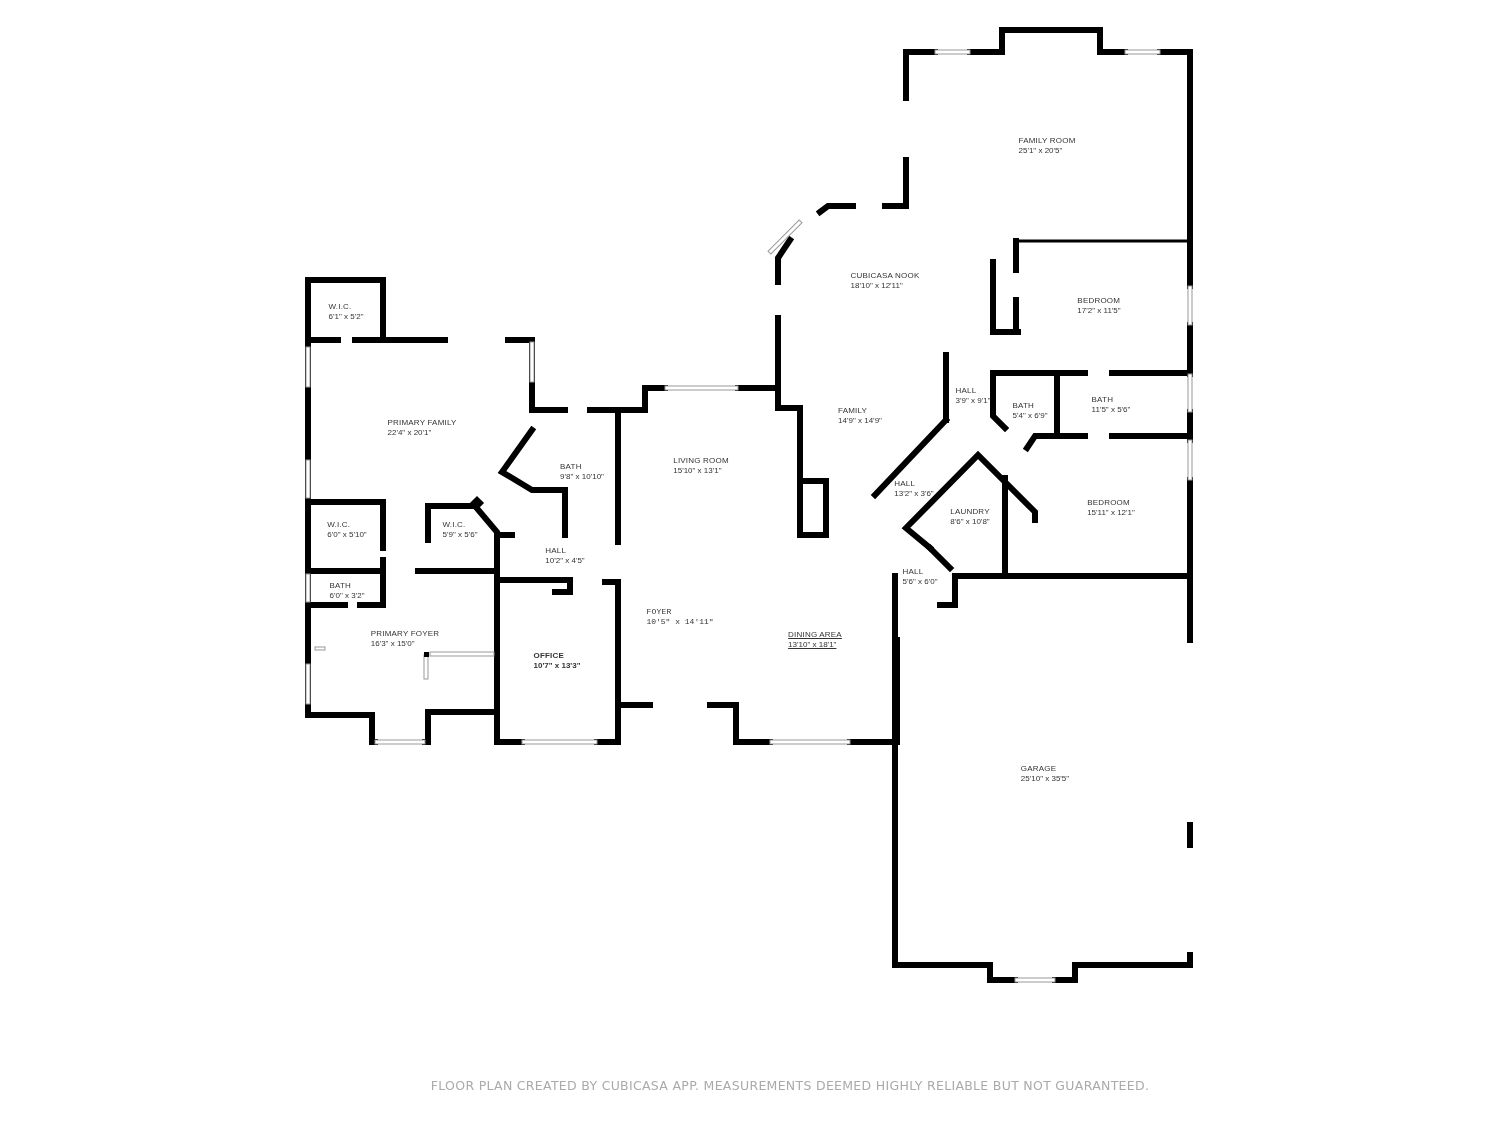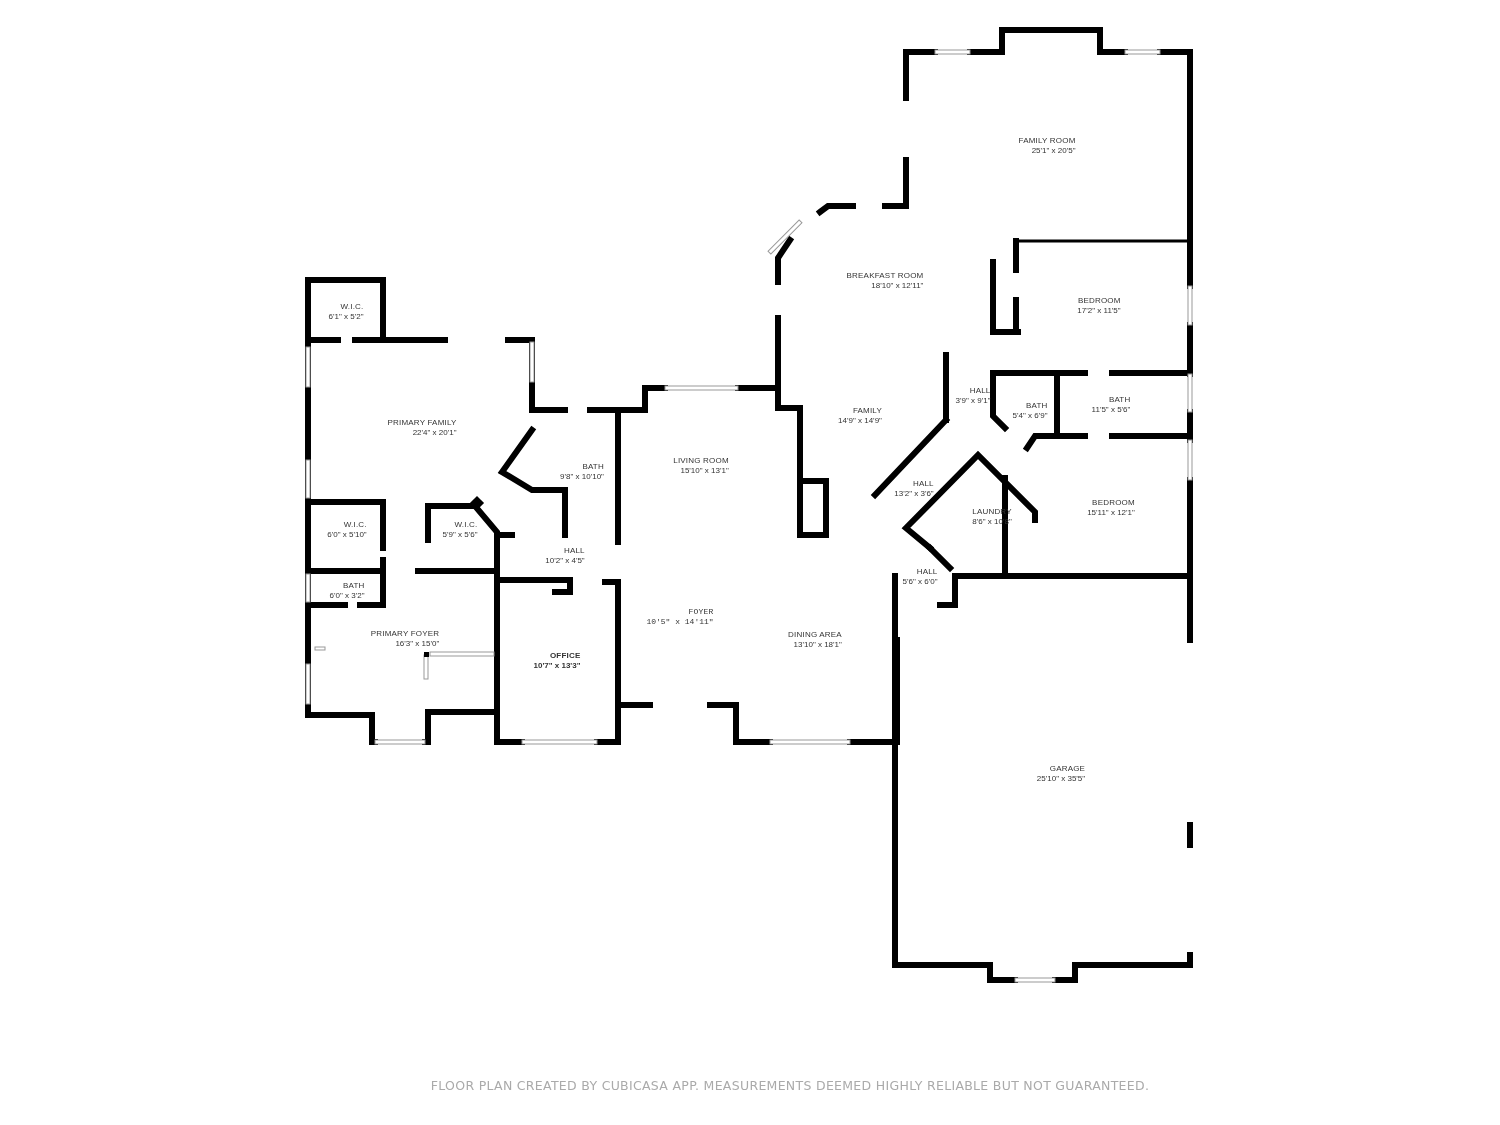--- a/index.html
+++ b/index.html
@@ -1,21 +1,21 @@
 <!DOCTYPE html>
 <html><head>
 <meta charset="utf-8">
 <style>
   html, body { margin: 0; padding: 0; background: #ffffff; }
   body { width: 1500px; height: 1125px; position: relative; overflow: hidden; font-family: "Liberation Sans", sans-serif; }
   #plan { position: absolute; left: 0; top: 0; width: 1500px; height: 1125px; }
   .wall { stroke: #000; stroke-width: 6; fill: none; stroke-linecap: square; stroke-linejoin: miter; }
   .thin { stroke: #000; stroke-width: 3; fill: none; }
   .win { fill: #fff; stroke: #999; stroke-width: 1; }
-  .room-label { position: absolute; transform: translate(-50%, -50%); text-align: right; color: #333; font-size: 8px; line-height: 10px; white-space: nowrap; }
+  .room-label { position: absolute; transform: translate(-50%, -50%); text-align: left; color: #333; font-size: 8px; line-height: 10px; white-space: nowrap; }
   .room-name { display: block; letter-spacing: 0.2px; }
   .room-dim { display: block; }
   .footer { position: absolute; left: 0; width: 1500px; top: 1078px; text-align: center; color: #aaa; font-size: 12.5px; letter-spacing: 0.3px; font-family: "DejaVu Sans", sans-serif; margin-left: 40px; }
 </style>
 </head>
 <body>
 
 <svg id="plan" viewBox="0 0 1500 1125" xmlns="http://www.w3.org/2000/svg">
   <g>
 
@@ -157,30 +157,30 @@
       <span class="room-dim">10'7" x 13'3"</span>
     </div>
     <div class="room-label" style="left: 701px; top: 466px;">
       <span class="room-name">LIVING ROOM</span>
       <span class="room-dim">15'10" x 13'1"</span>
     </div>
     <div class="room-label" style="left: 680px; top: 617px; font-family: Liberation Mono, monospace;">
       <span class="room-name">FOYER</span>
       <span class="room-dim">10'5" x 14'11"</span>
     </div>
-    <div class="room-label" style="left: 815px; top: 640px;">
+    <div class="room-label" style="left: 815px; top: 640px; text-decoration: underline;">
       <span class="room-name">DINING AREA</span>
       <span class="room-dim">13'10" x 18'1"</span>
     </div>
     <div class="room-label" style="left: 860px; top: 416px;">
       <span class="room-name">FAMILY</span>
       <span class="room-dim">14'9" x 14'9"</span>
     </div>
     <div class="room-label" style="left: 885px; top: 281px;">
-      <span class="room-name">BREAKFAST ROOM</span>
+      <span class="room-name">CUBICASA NOOK</span>
       <span class="room-dim">18'10" x 12'11"</span>
     </div>
     <div class="room-label" style="left: 1047px; top: 146px;">
       <span class="room-name">FAMILY ROOM</span>
       <span class="room-dim">25'1" x 20'5"</span>
     </div>
     <div class="room-label" style="left: 1099px; top: 306px;">
       <span class="room-name">BEDROOM</span>
       <span class="room-dim">17'2" x 11'5"</span>
     </div>
@@ -193,31 +193,31 @@
       <span class="room-dim">5'4" x 6'9"</span>
     </div>
     <div class="room-label" style="left: 1111px; top: 405px;">
       <span class="room-name">BATH</span>
       <span class="room-dim">11'5" x 5'6"</span>
     </div>
     <div class="room-label" style="left: 914px; top: 489px;">
       <span class="room-name">HALL</span>
       <span class="room-dim">13'2" x 3'6"</span>
     </div>
-    <div class="room-label" style="left: 970px; top: 517px; margin-left: 22px;">
+    <div class="room-label" style="left: 970px; top: 517px;">
       <span class="room-name">LAUNDRY</span>
       <span class="room-dim">8'6" x 10'8"</span>
     </div>
     <div class="room-label" style="left: 1111px; top: 508px;">
       <span class="room-name">BEDROOM</span>
       <span class="room-dim">15'11" x 12'1"</span>
     </div>
     <div class="room-label" style="left: 920px; top: 577px;">
       <span class="room-name">HALL</span>
       <span class="room-dim">5'6" x 6'0"</span>
     </div>
-    <div class="room-label" style="left: 1045px; top: 774px; margin-left: 16px;">
+    <div class="room-label" style="left: 1045px; top: 774px;">
       <span class="room-name">GARAGE</span>
       <span class="room-dim">25'10" x 35'5"</span>
     </div>
   </div>
 
 <div class="footer">FLOOR PLAN CREATED BY CUBICASA APP. MEASUREMENTS DEEMED HIGHLY RELIABLE BUT NOT GUARANTEED.</div>
 
 </body></html>

